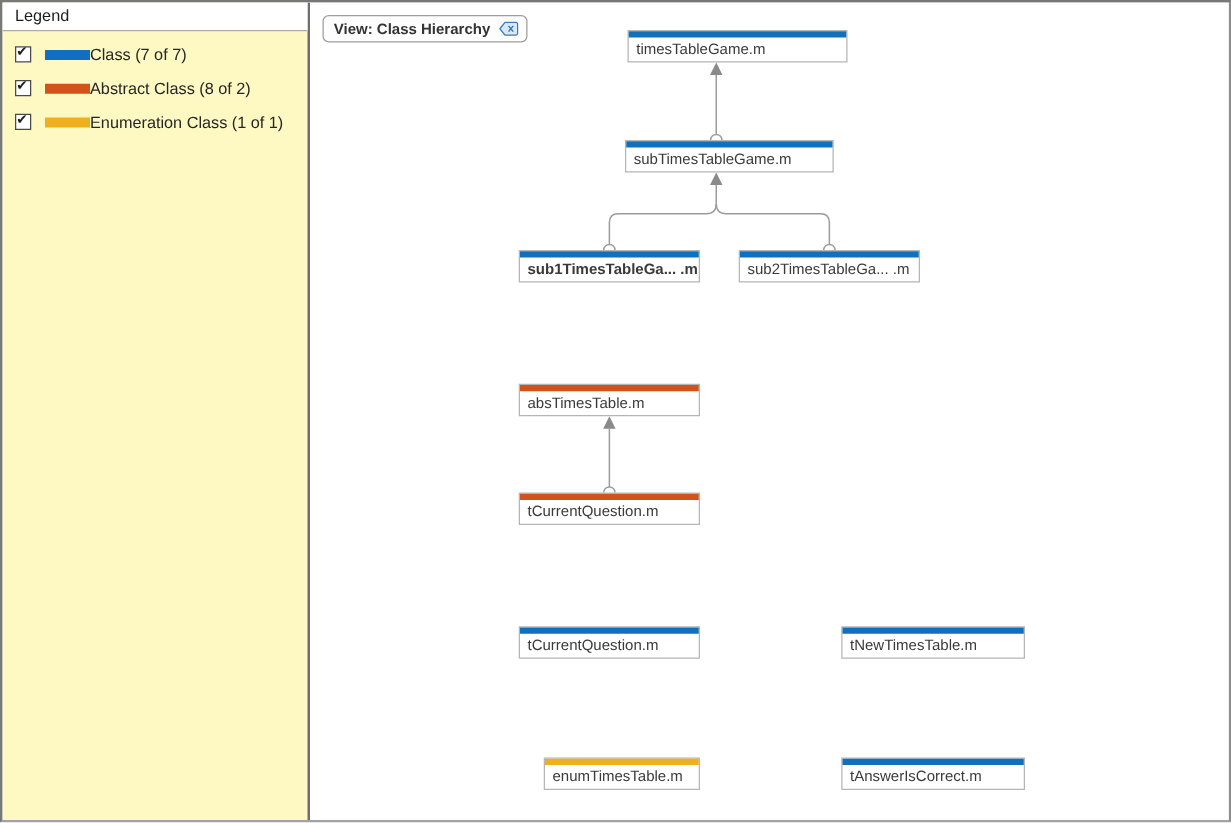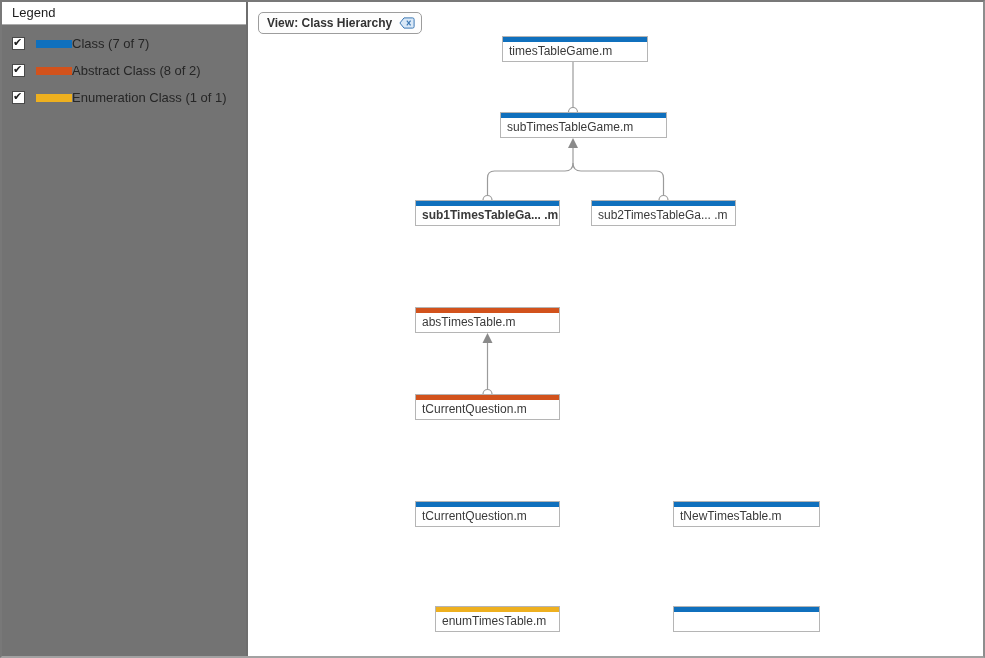--- a/index.html
+++ b/index.html
@@ -4,21 +4,21 @@
 <style>
   html,body{margin:0;padding:0;background:#ffffff;font-family:"Liberation Sans",sans-serif;}
   .app{
     position:relative;width:985px;height:658px;box-sizing:border-box;
     border:2px solid #787878;border-right-color:#8d8d8d;border-bottom-color:#a2a2a2;
     background:#ffffff;overflow:hidden;
   }
   
   .legend{
     position:absolute;left:0;top:0;bottom:0;width:246px;box-sizing:border-box;
-    background:#737373;border-right:2px solid #6e6e6e;
+    background:#fef9c3;border-right:2px solid #6e6e6e;
   }
   .legend-header{
     height:22px;line-height:22px;background:#ffffff;border-bottom:1px solid #ababab;
     padding-left:10px;font-size:13px;color:#1d1d1d;
   }
   .legend-body{padding-top:5px;}
   .legend-row{display:flex;align-items:center;height:27px;padding-left:10px;}
   .checkbox{
     position:relative;width:13px;height:13px;box-sizing:border-box;
     border:1px solid #494949;background:#ffffff;flex:0 0 auto;cursor:pointer;
@@ -94,21 +94,21 @@
         <path d="M 239.5 198 V 176 Q 239.5 169 246.5 169 H 317 Q 325 169 325 161" stroke="#9B9B9B" fill="none" stroke-width="1.2"></path>
         <circle cx="239.5" cy="198" r="4.5" fill="#ffffff" stroke="#9B9B9B" stroke-width="1.2"></circle>
         <path d="M 415.5 198 V 176 Q 415.5 169 408.5 169 H 333 Q 325 169 325 161" stroke="#9B9B9B" fill="none" stroke-width="1.2"></path>
         <circle cx="415.5" cy="198" r="4.5" fill="#ffffff" stroke="#9B9B9B" stroke-width="1.2"></circle>
         <polygon points="325,136 320,146 330,146" fill="#8A8A8A"></polygon>
         <path d="M 239.5 392 V 341" stroke="#9B9B9B" fill="none" stroke-width="1.2"></path>
         <polygon points="239.5,331 234.5,341 244.5,341" fill="#8A8A8A"></polygon>
         <circle cx="239.5" cy="392" r="4.5" fill="#ffffff" stroke="#9B9B9B" stroke-width="1.2"></circle>
       </svg>
     <div id="nodes">
-        <div class="node" style="left: 254px; top: 22px; width: 146px; margin-top: 12px;">
+        <div class="node" style="left: 254px; top: 22px; width: 176px;">
           <div class="node-bar" style="background: rgb(16, 112, 189);"></div>
           <span class="node-label">timesTableGame.m</span>
         </div>
         <div class="node" style="left: 252px; top: 110px; width: 167px;">
           <div class="node-bar" style="background: rgb(16, 112, 189);"></div>
           <span class="node-label">subTimesTableGame.m</span>
         </div>
         <div class="node" style="left: 167px; top: 198px; width: 145px; font-weight: bold;">
           <div class="node-bar" style="background: rgb(16, 112, 189);"></div>
           <span class="node-label">sub1TimesTableGa... .m</span>
@@ -132,20 +132,21 @@
         <div class="node" style="left: 425px; top: 499px; width: 147px;">
           <div class="node-bar" style="background: rgb(16, 112, 189);"></div>
           <span class="node-label">tNewTimesTable.m</span>
         </div>
         <div class="node" style="left: 167px; top: 604px; width: 125px; margin-left: 20px;">
           <div class="node-bar" style="background: rgb(238, 176, 31);"></div>
           <span class="node-label">enumTimesTable.m</span>
         </div>
         <div class="node" style="left: 425px; top: 604px; width: 147px;">
           <div class="node-bar" style="background: rgb(16, 112, 189);"></div>
+          <span class="node-label">tAnswerIsCorrect.m</span>
         </div>
       </div>
 
     <div class="chip">
       <span class="chip-label">View: Class Hierarchy</span>
       <span class="chip-clear">
         <svg width="16" height="12" viewBox="0 0 16 12">
           <path d="M5 0.9 H13.6 a1.5 1.5 0 0 1 1.5 1.5 v7.2 a1.5 1.5 0 0 1 -1.5 1.5 H5 L0.9 6 Z" fill="#d9e8f7" stroke="#3C78B4" stroke-width="1" stroke-linejoin="round"></path>
           <path d="M7.8 3.7 L11.6 8.3 M11.6 3.7 L7.8 8.3" stroke="#3C78B4" stroke-width="1.2" fill="none"></path>
         </svg>

